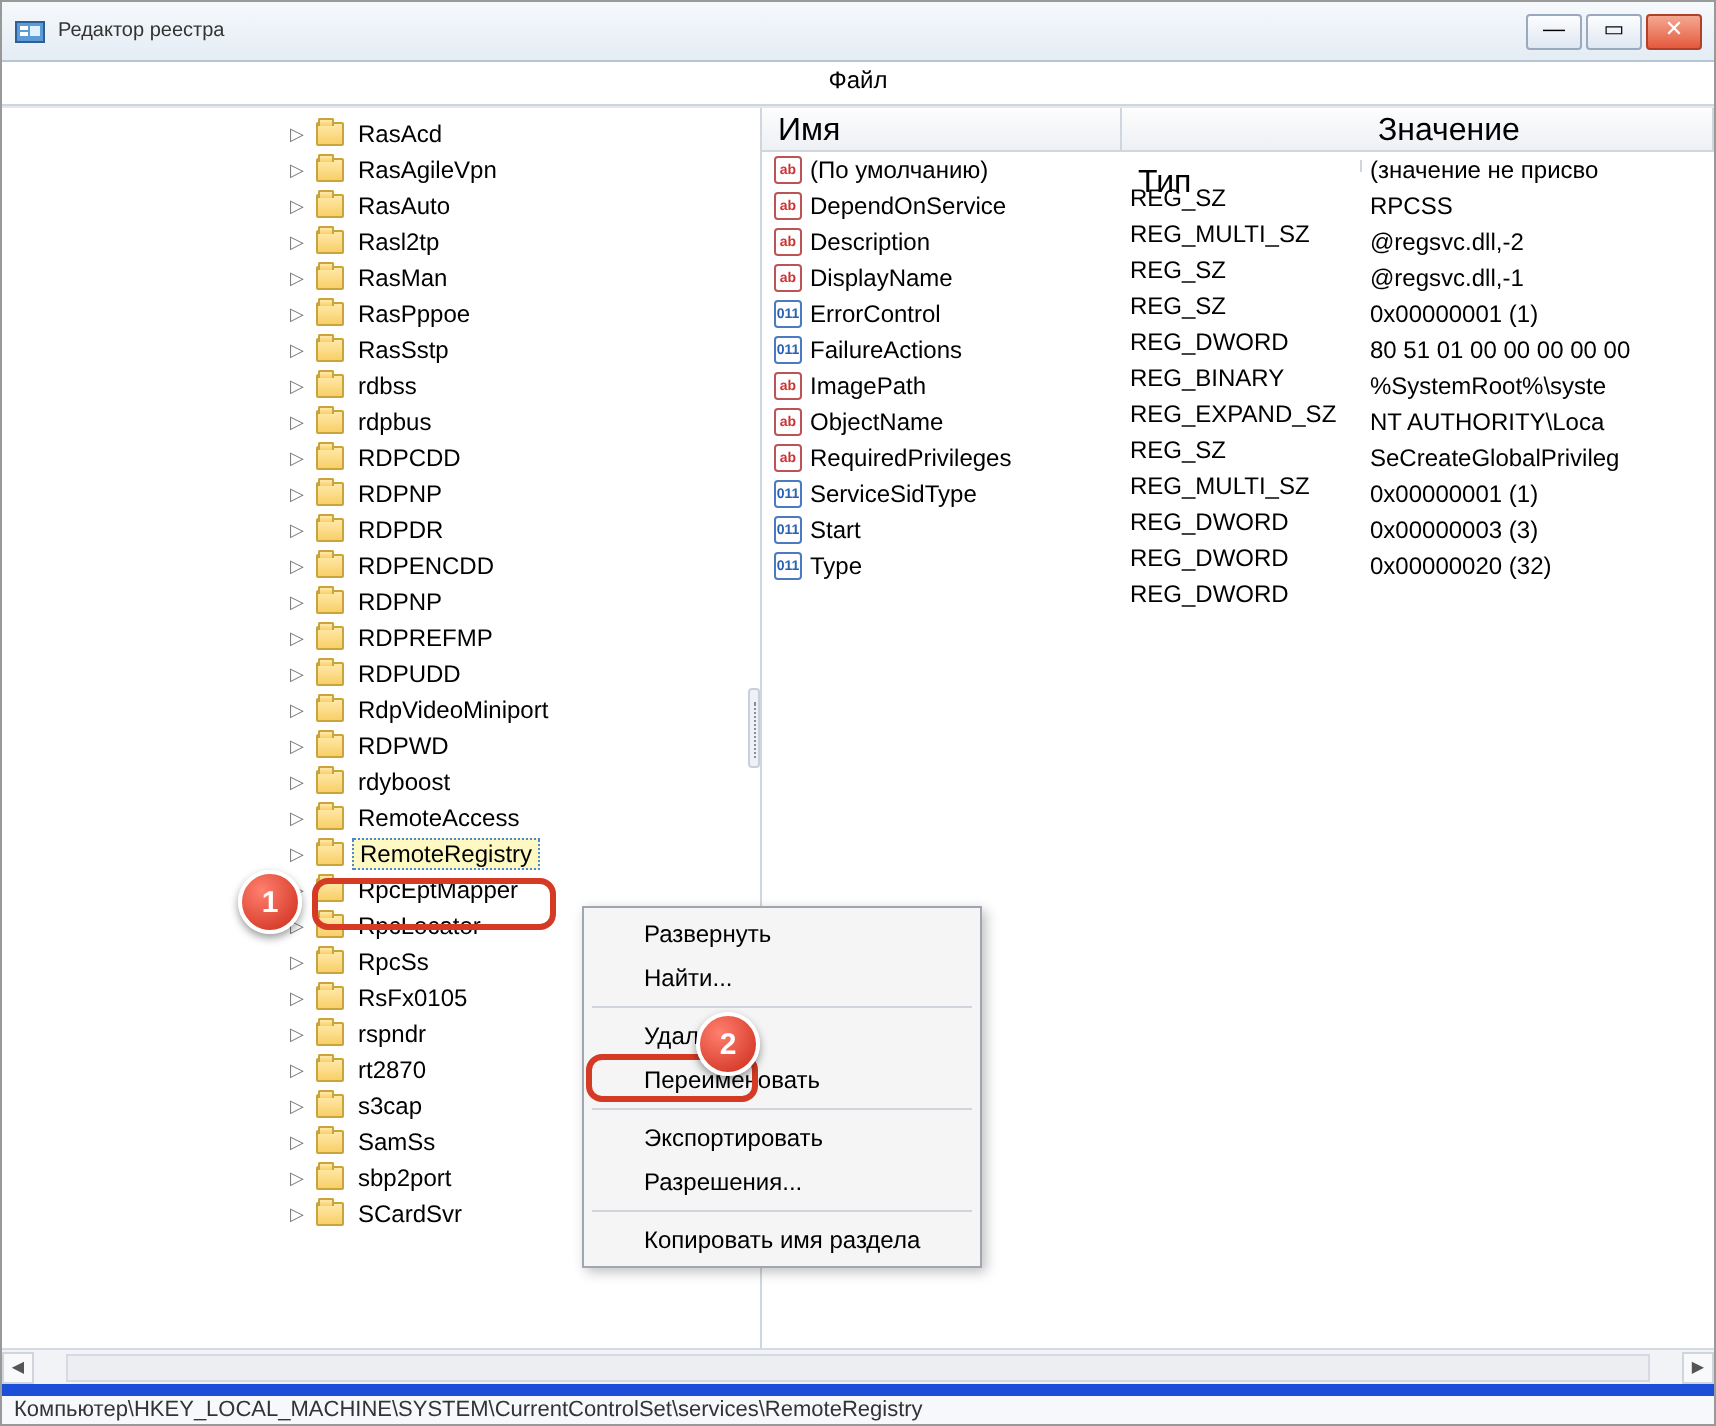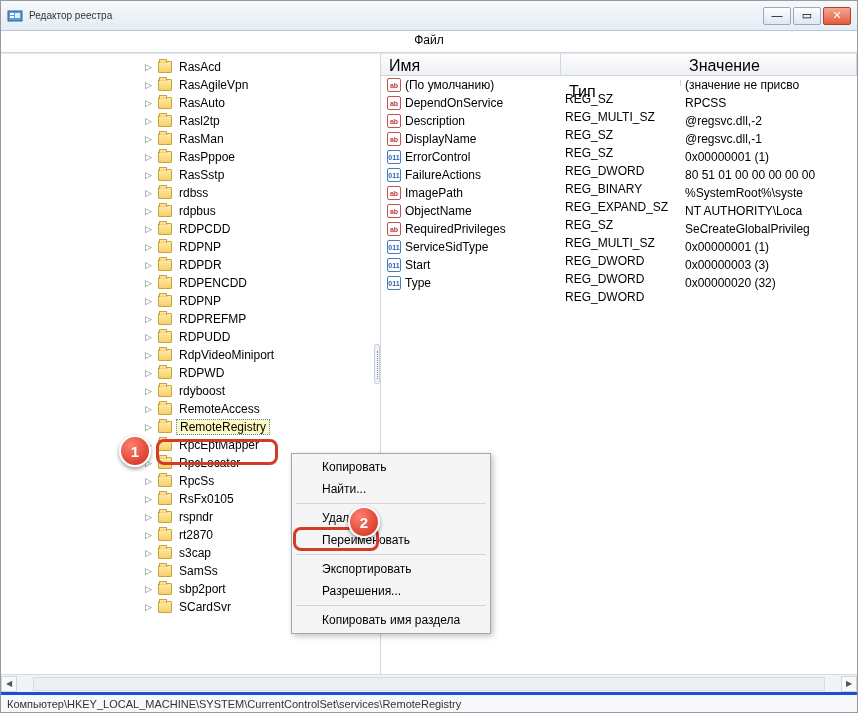--- a/index.html
+++ b/index.html
@@ -146,21 +146,21 @@
   .val-icon.bin{ border-color:#4a7abf; color:#2962b3; }
 
   .hscroll {
     height:18px; background:#f2f3f6; border-top:1px solid #d6dae3;
     display:flex;align-items:center;
   }
   .hscroll .track{ flex:1; height:14px; background:#eceef2; margin:0 16px; border:1px solid #d6dae3;}
   .hscroll .arrow{ width:16px;height:16px;border:1px solid #cfd4dd;background:#f8f9fb;display:flex;align-items:center;justify-content:center;font-size:8px;color:#555;}
 
   .status-bar {
-    height:20px; border-top:3px solid #1d4ed8;
+    height:20px; border-top:6px solid #1d4ed8;
     padding:2px 6px; font-size:11px; color:#333;
     background:#f6f8fb;
     display:flex; align-items:center;
   }
 
   
   .context-menu {
     position:absolute;
     left:290px; top:452px;
     width:200px;
@@ -508,21 +508,21 @@
     <div class="track"></div>
     <div class="arrow">▶</div>
   </div>
 
   <div class="status-bar">
     <span>Компьютер\HKEY_LOCAL_MACHINE\SYSTEM\CurrentControlSet\services\RemoteRegistry</span>
   </div>
 </div>
 
 <div class="context-menu">
-  <div class="ctx-item">Копировать</div>
+  <div class="ctx-item">Развернуть</div>
   <div class="ctx-item">Найти...</div>
   <div class="ctx-sep"></div>
   <div class="ctx-item">Удалить</div>
   <div class="ctx-item">Переименовать</div>
   <div class="ctx-sep"></div>
   <div class="ctx-item">Экспортировать</div>
   <div class="ctx-item">Разрешения...</div>
   <div class="ctx-sep"></div>
   <div class="ctx-item">Копировать имя раздела</div>
 </div>

